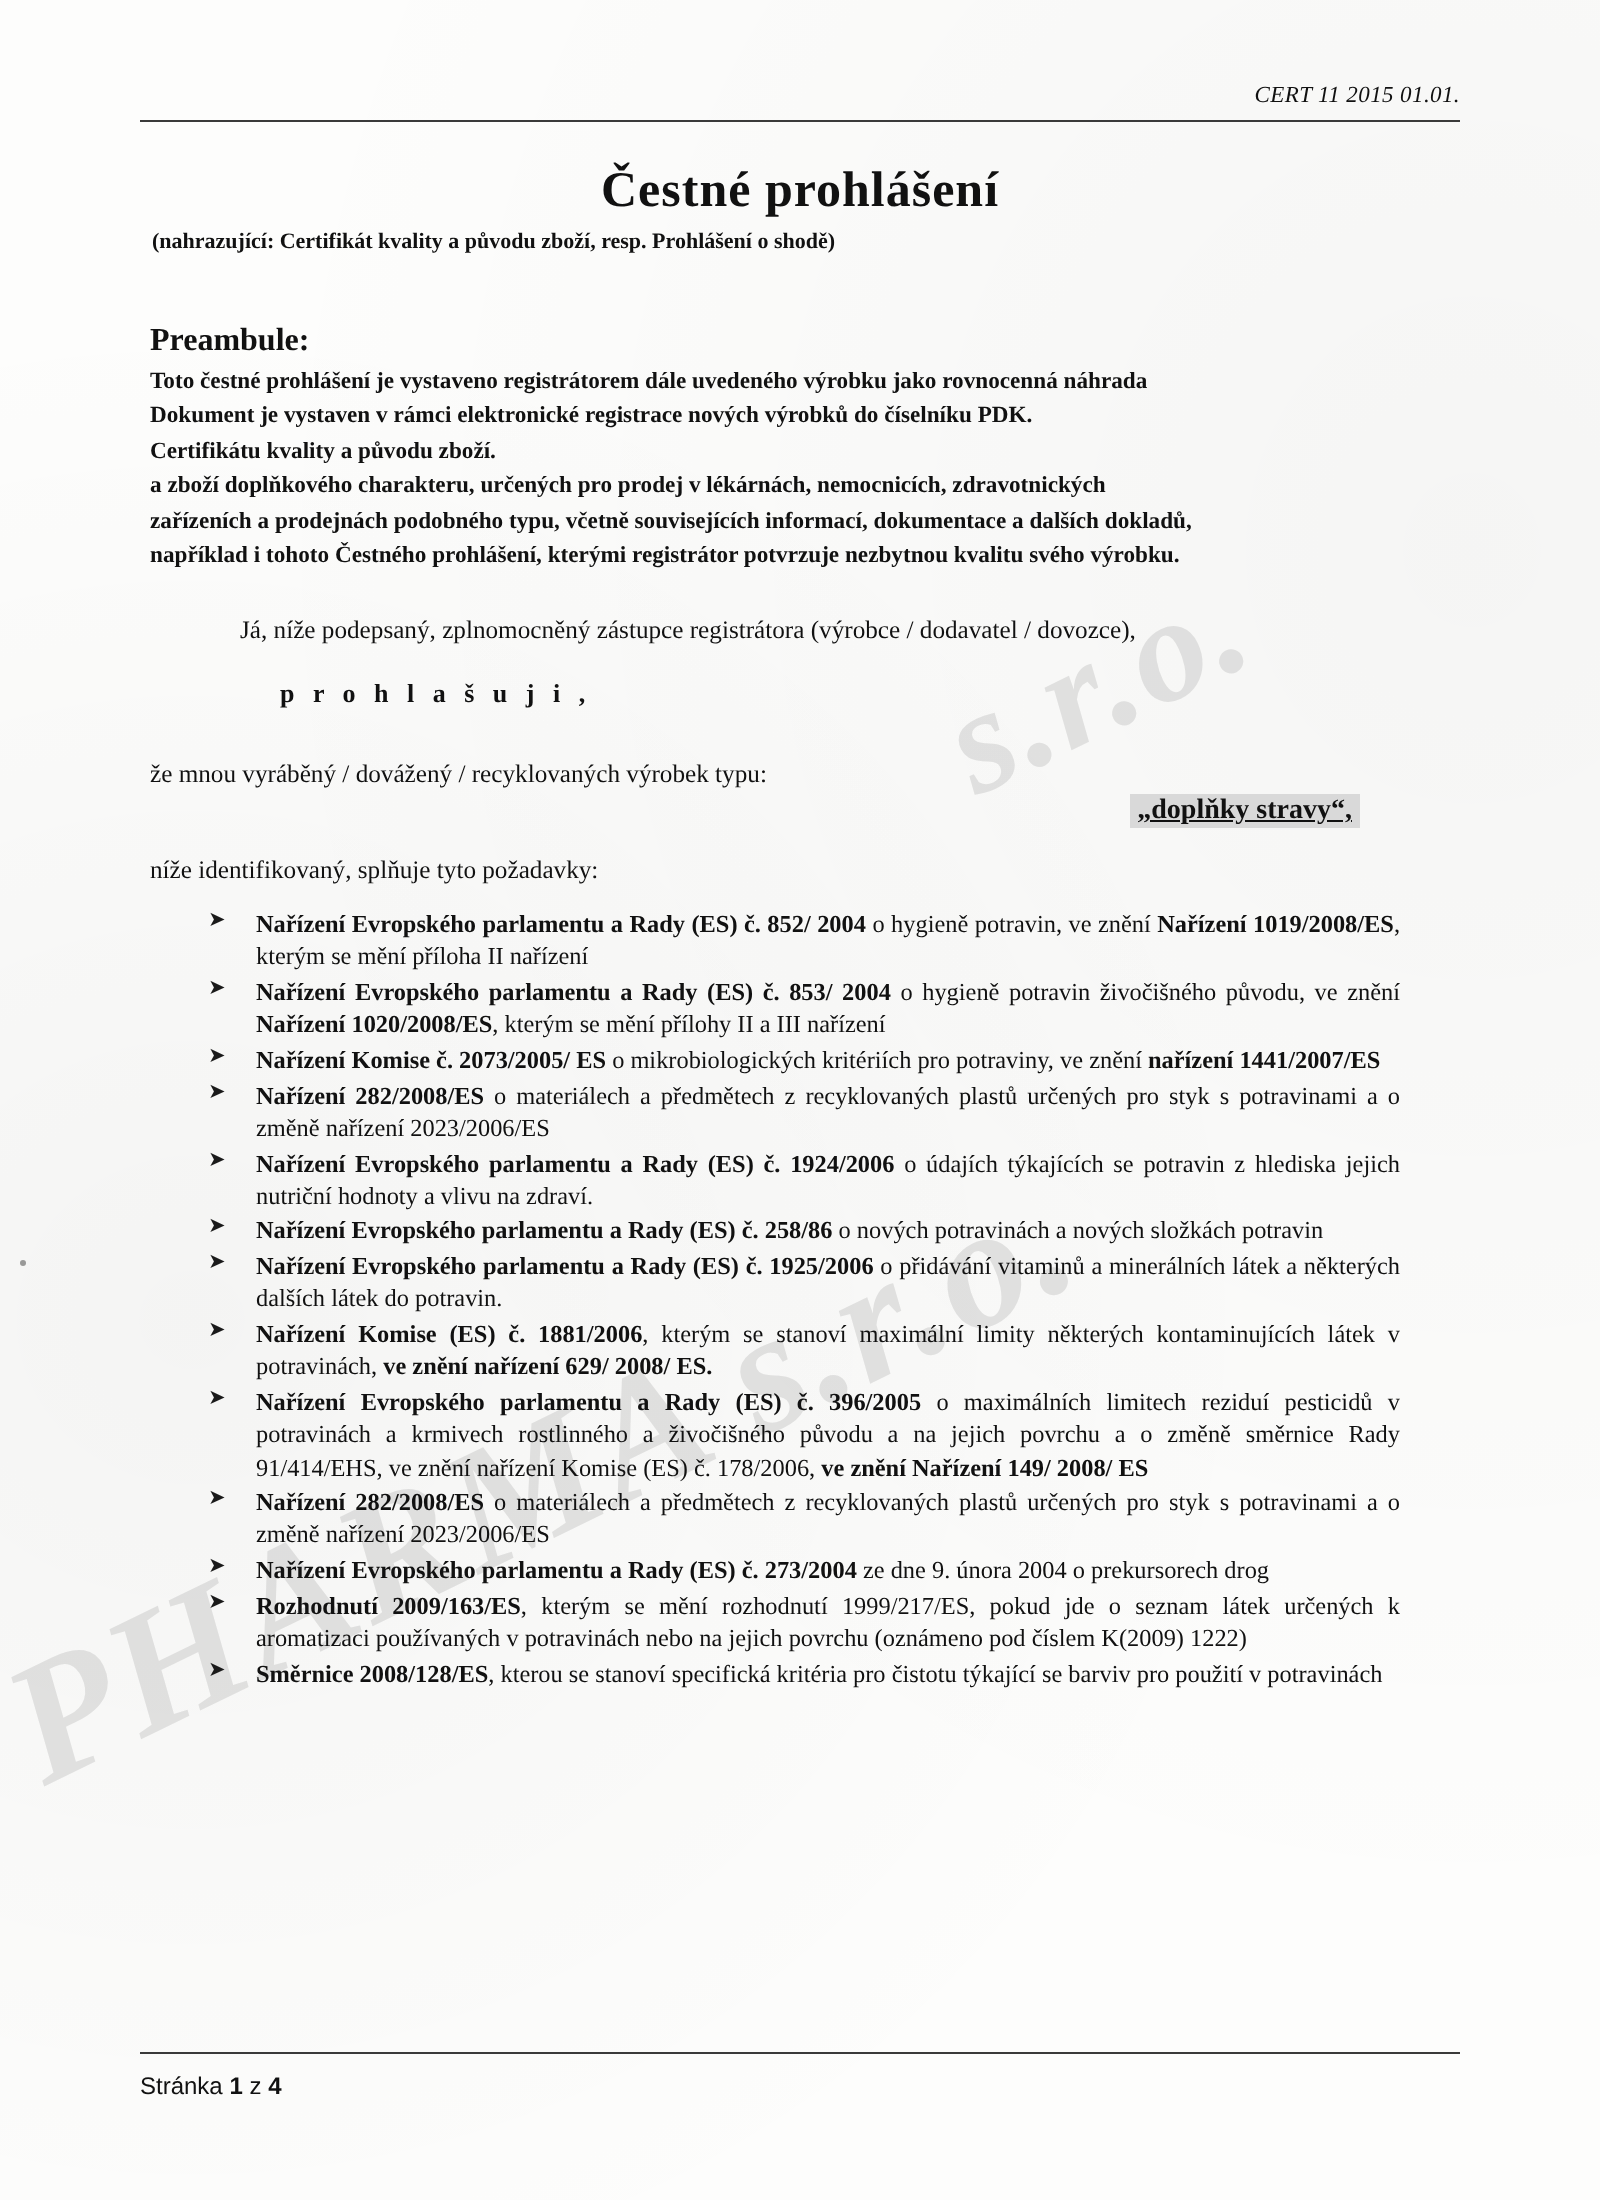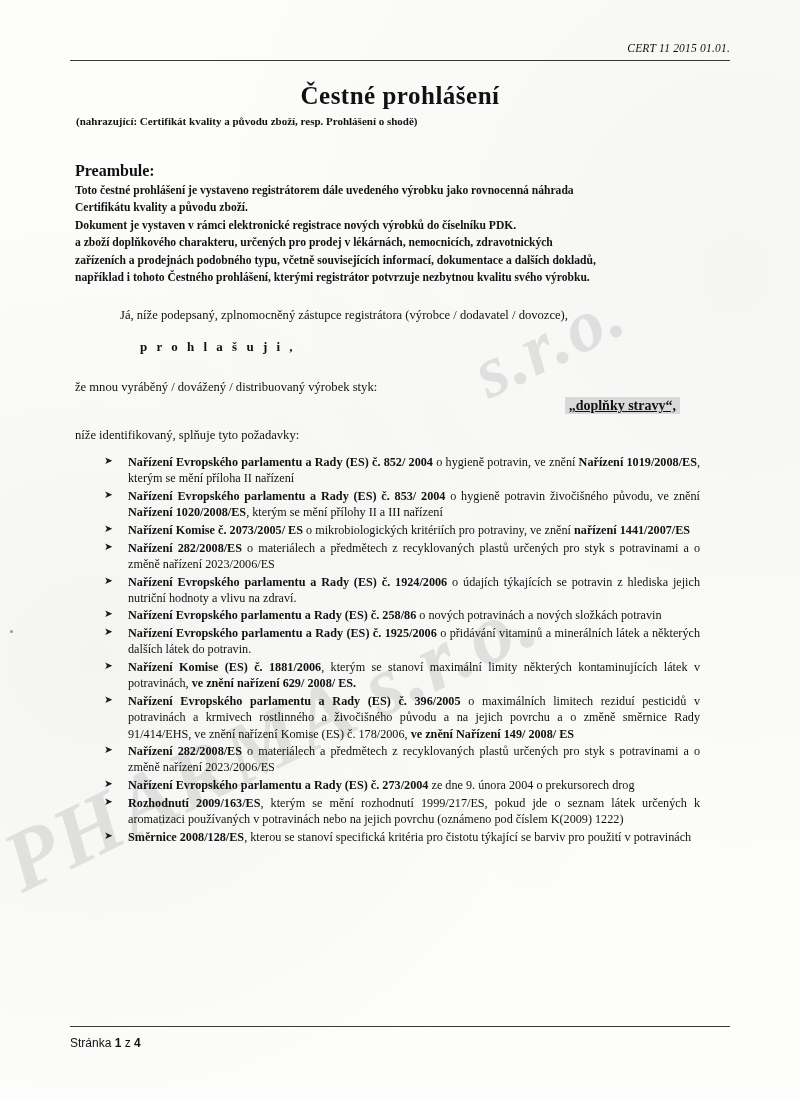--- a/index.html
+++ b/index.html
@@ -217,30 +217,30 @@
 
     <div class="hdr-code">CERT 11 2015 01.01.</div>
     <div class="rule rule-top"></div>
 
     <div class="title">Čestné prohlášení</div>
     <div class="subtitle">(nahrazující: Certifikát kvality a původu zboží, resp. Prohlášení o shodě)</div>
 
     <div class="sec-head">Preambule:</div>
     <div class="preamble">
       <p>Toto čestné prohlášení je vystaveno registrátorem dále uvedeného výrobku jako rovnocenná náhrada</p>
+      <p>Dokument je vystaven v rámci elektronické registrace nových výrobků do číselníku PDK.</p>
       <p>Certifikátu kvality a původu zboží.</p>
-      <p>Dokument je vystaven v rámci elektronické registrace nových výrobků do číselníku PDK.</p>
       <p>a zboží doplňkového charakteru, určených pro prodej v lékárnách, nemocnicích, zdravotnických</p>
       <p>zařízeních a prodejnách podobného typu, včetně souvisejících informací, dokumentace a dalších dokladů,</p>
       <p>například i tohoto Čestného prohlášení, kterými registrátor potvrzuje nezbytnou kvalitu svého výrobku.</p>
     </div>
 
     <div class="para p-ja">Já, níže podepsaný, zplnomocněný zástupce registrátora (výrobce / dodavatel / dovozce),</div>
     <div class="para p-declare">p r o h l a š u j i ,</div>
-    <div class="para p-product">že mnou vyráběný / dovážený  / distribuovaný výrobek styk:</div>
+    <div class="para p-product">že mnou vyráběný / dovážený  / recyklovaných výrobek typu:</div>
     <div class="para p-highlight"><span>„doplňky stravy“,</span></div>
     <div class="para p-req">níže identifikovaný, splňuje tyto požadavky:</div>
 
     <ul class="reqs">
       <li><span class="b">Nařízení Evropského parlamentu a Rady (ES) č. 852/ 2004</span><span> o hygieně potravin, ve znění </span><span class="b">Nařízení 1019/2008/ES</span><span>, kterým se mění příloha II nařízení</span></li>
       <li><span class="b">Nařízení Evropského parlamentu a Rady (ES) č. 853/ 2004</span><span> o hygieně potravin živočišného původu, ve znění </span><span class="b">Nařízení 1020/2008/ES</span><span>, kterým se mění přílohy II a III nařízení</span></li>
       <li><span class="b">Nařízení Komise č. 2073/2005/ ES</span><span> o mikrobiologických kritériích pro potraviny, ve znění </span><span class="b">nařízení 1441/2007/ES</span><span></span></li>
       <li><span class="b">Nařízení 282/2008/ES</span><span> o materiálech a předmětech z recyklovaných plastů určených pro styk s potravinami a o změně nařízení 2023/2006/ES</span></li>
       <li><span class="b">Nařízení Evropského parlamentu a Rady (ES) č. 1924/2006</span><span>  o údajích týkajících se potravin z hlediska jejich nutriční hodnoty a vlivu na zdraví.</span></li>
       <li><span class="b">Nařízení Evropského parlamentu a Rady (ES) č. 258/86</span><span> o nových potravinách a nových složkách potravin</span></li>

